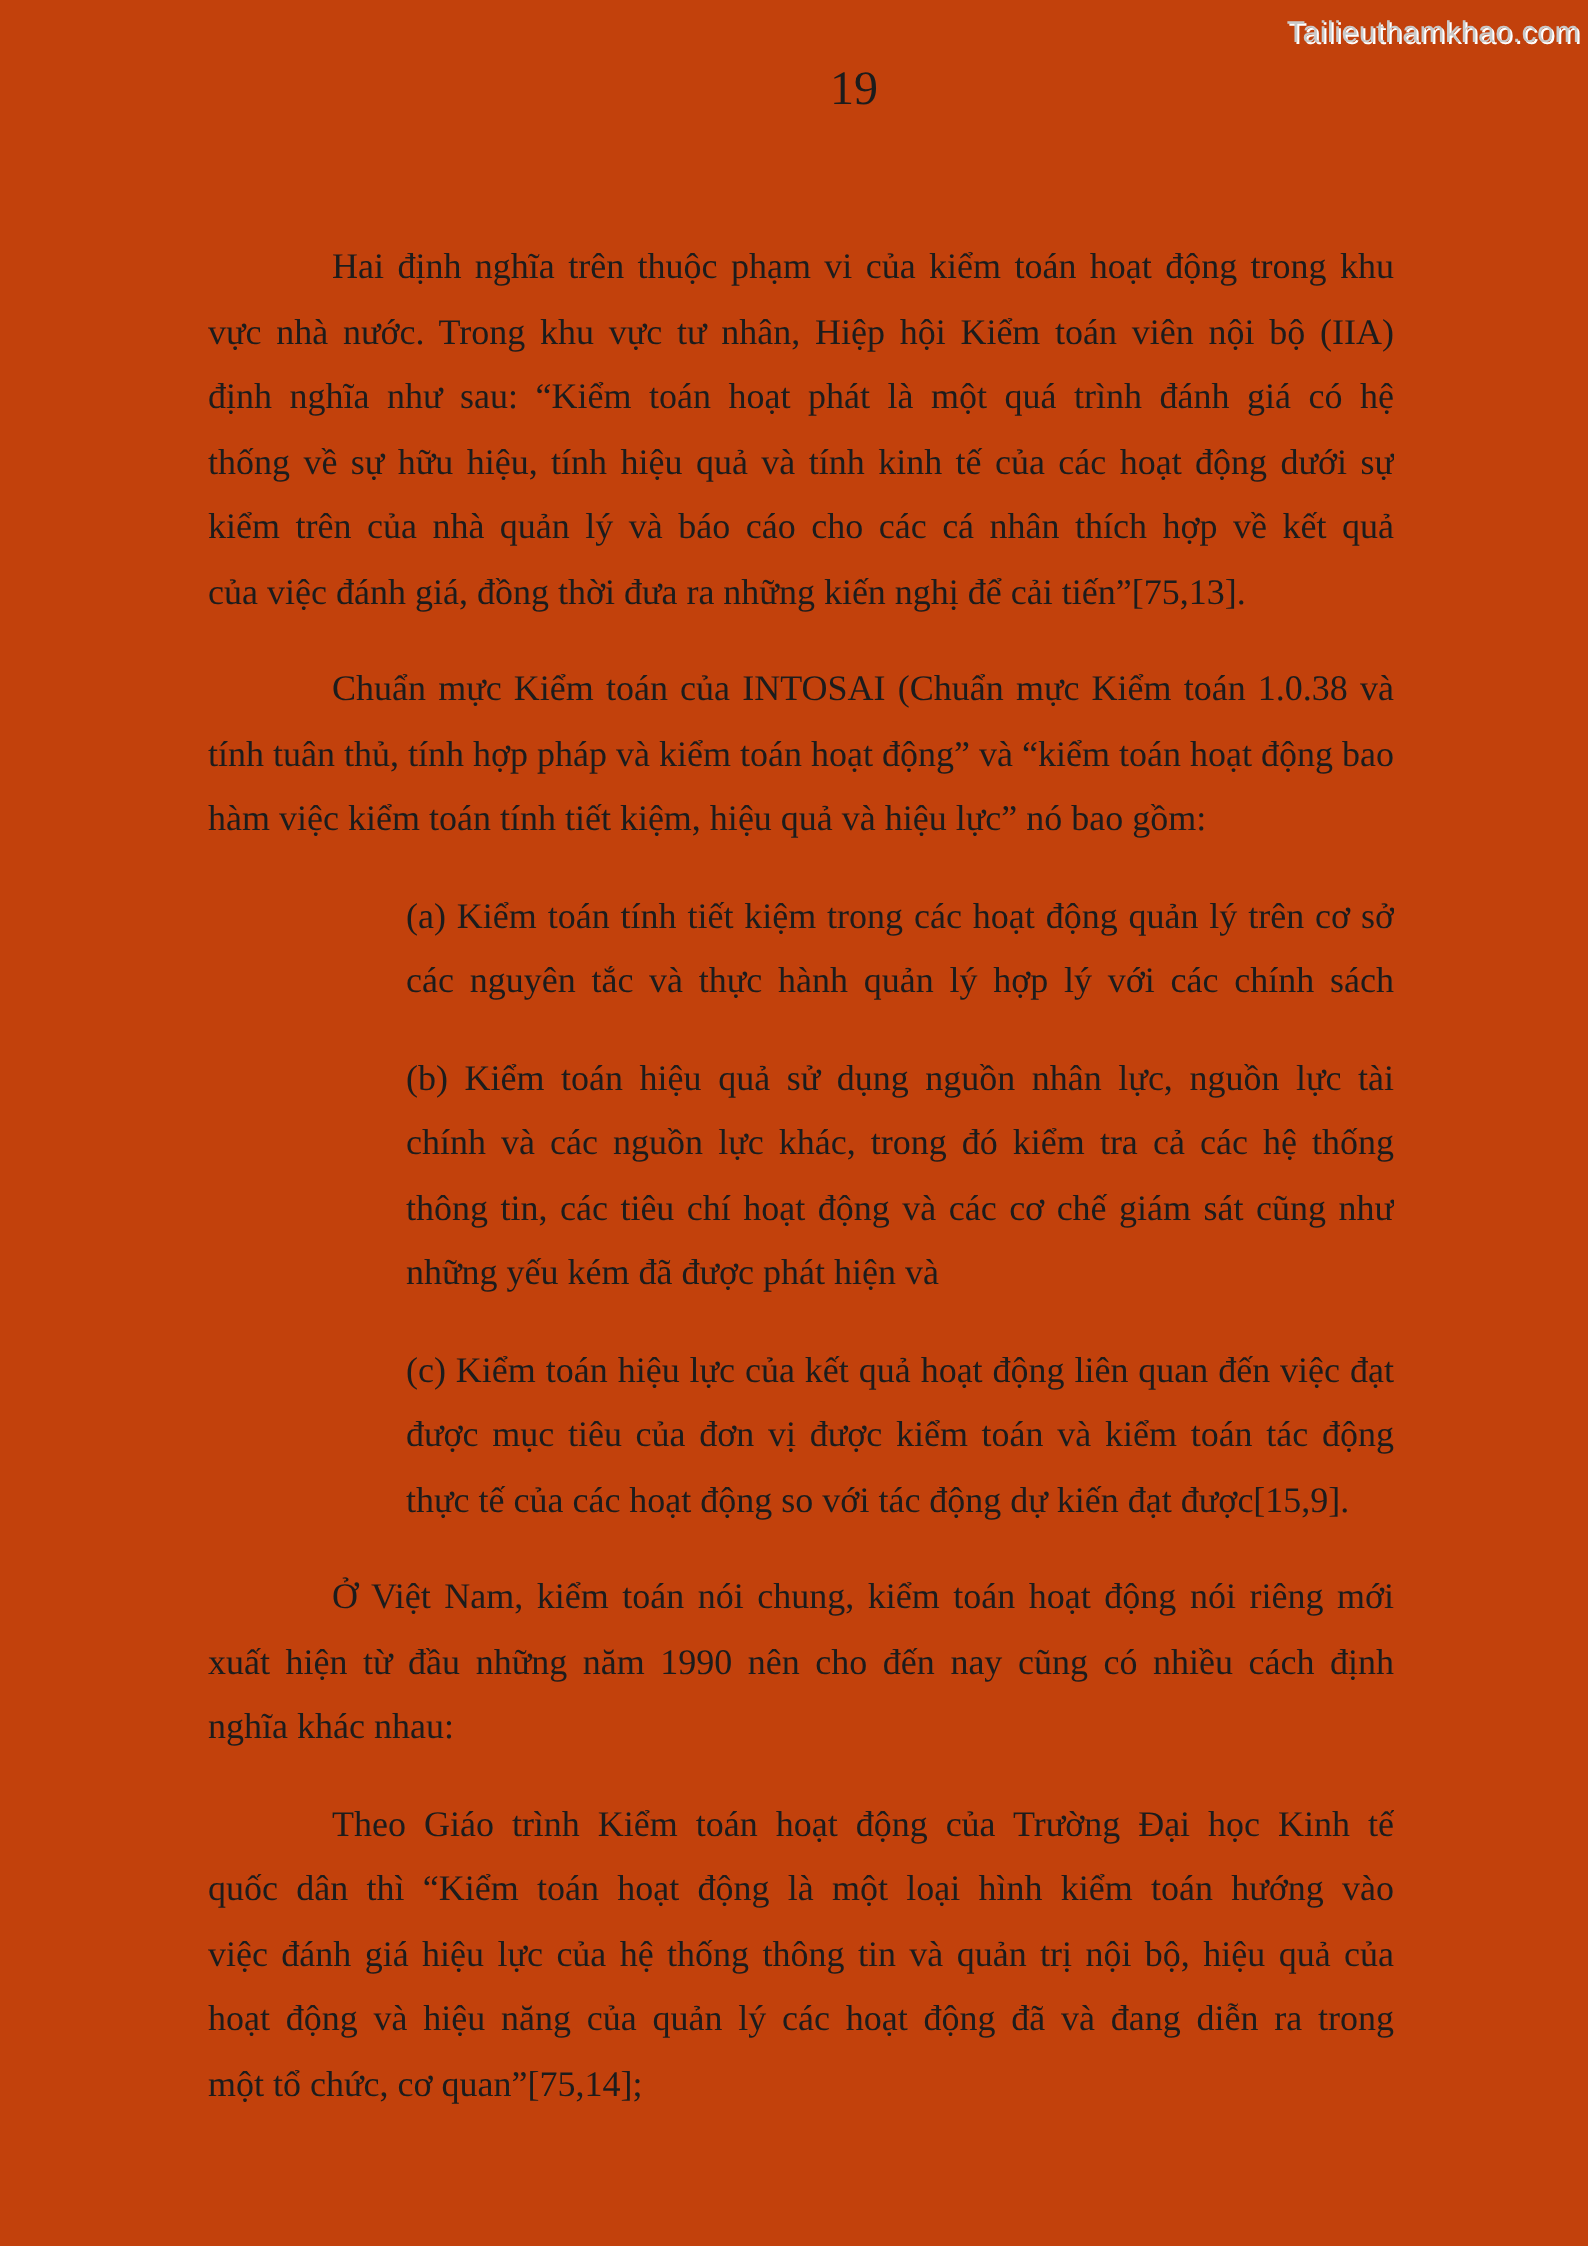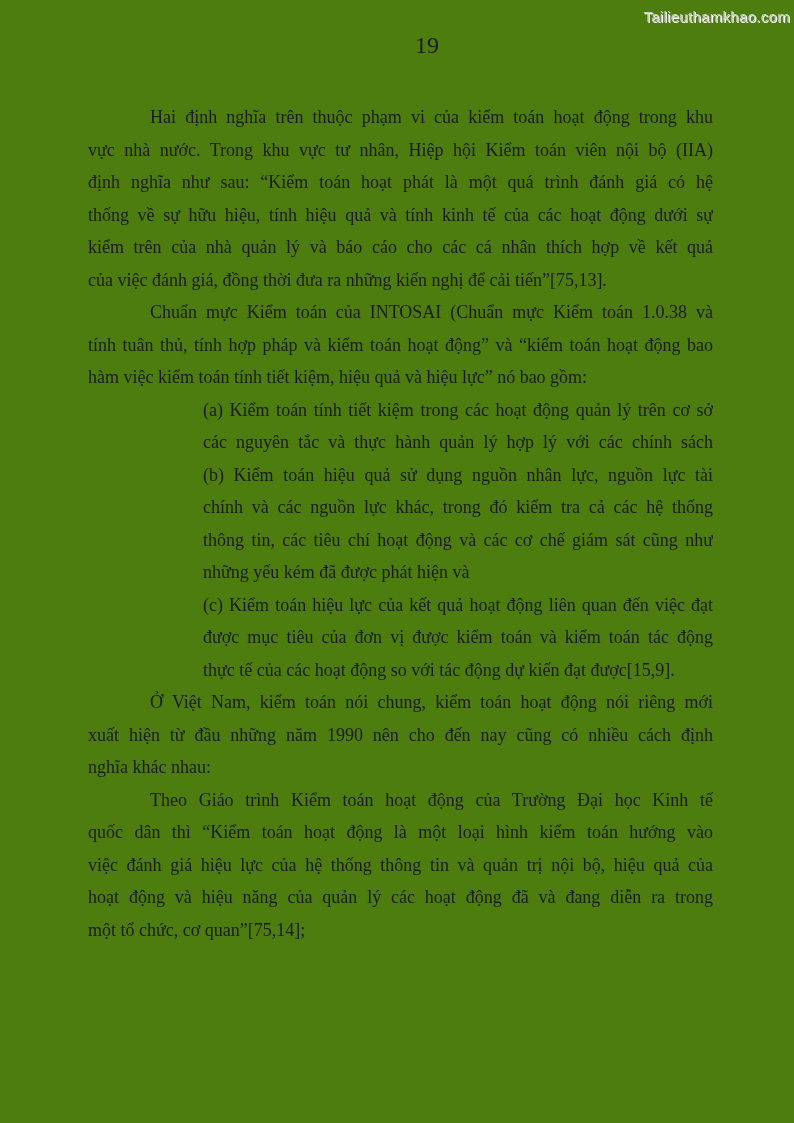--- a/index.html
+++ b/index.html
@@ -4,21 +4,21 @@
 <style>
   html, body {
     margin: 0;
     padding: 0;
     background: #ffffff;
   }
   .page {
     position: relative;
     width: 794px;
     height: 1123px;
-    background: #4d7c0f;
+    background: #c2410c;
     overflow: hidden;
     font-family: "Liberation Serif", serif;
     color: #1c1c1c;
   }
   .watermark {
     position: absolute;
     top: 8px;
     right: 4px;
     font-family: "Liberation Sans", sans-serif;
     font-size: 15px;
@@ -36,21 +36,21 @@
     color: #1c1c1c;
   }
   .doc-body {
     position: absolute;
     left: 88px;
     top: 101px;
     width: 625px;
     font-size: 18px;
     line-height: 32.5px;
   }
-  .para { margin: 0; }
+  .para { margin: 16px; }
   .para.block { margin-left: 115px; }
   .line {
     height: 32.5px;
     overflow: hidden;
     text-align: justify;
     text-align-last: justify;
   }
   .line.indent { text-indent: 62px; }
   .line.last {
     text-align: right;

